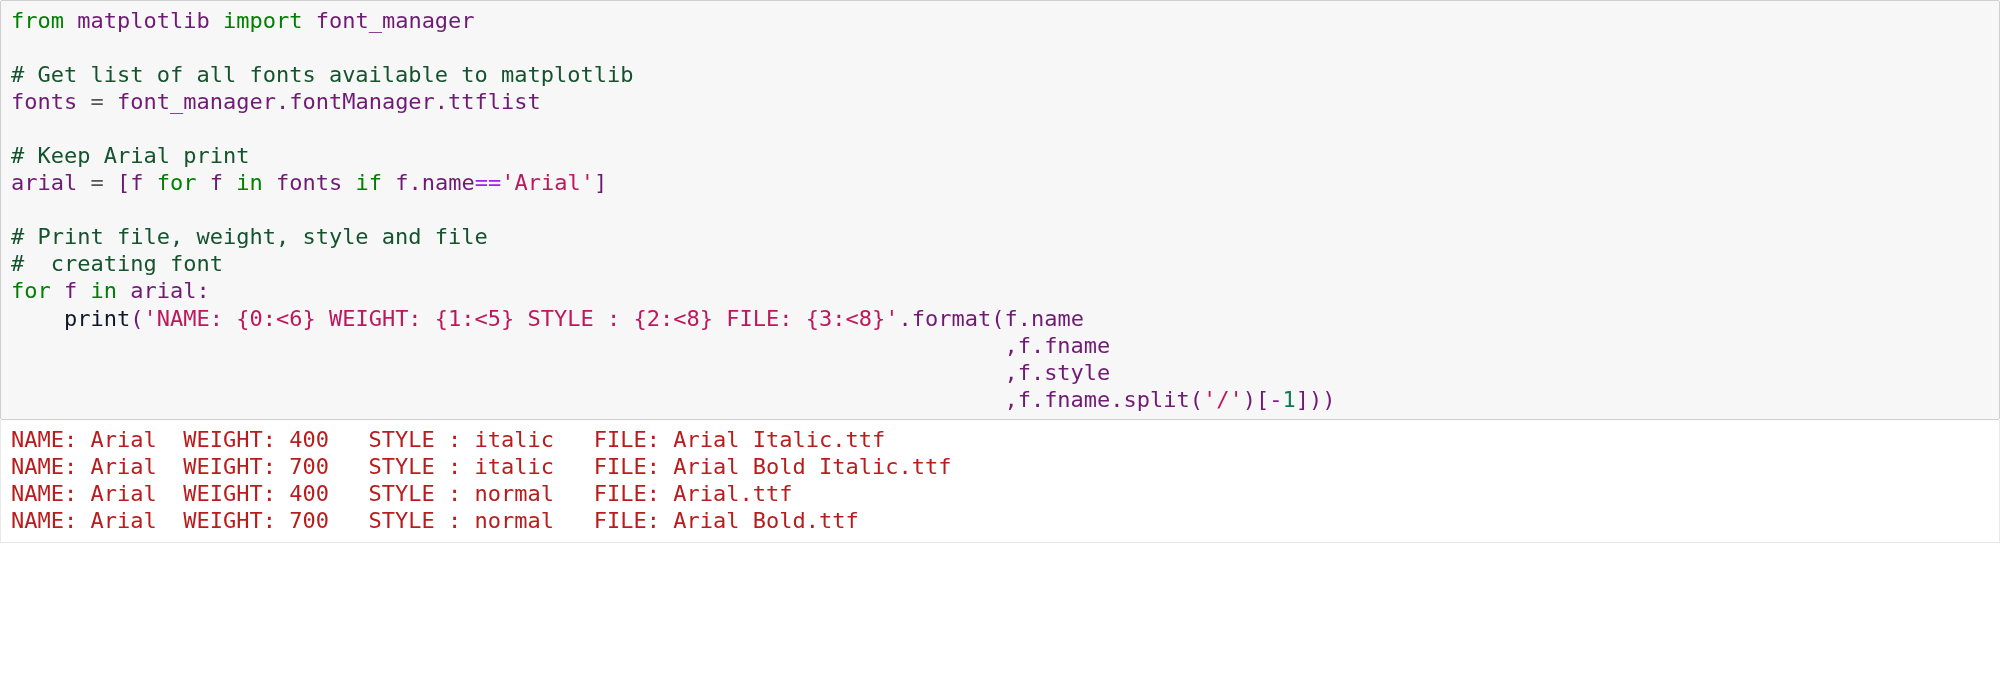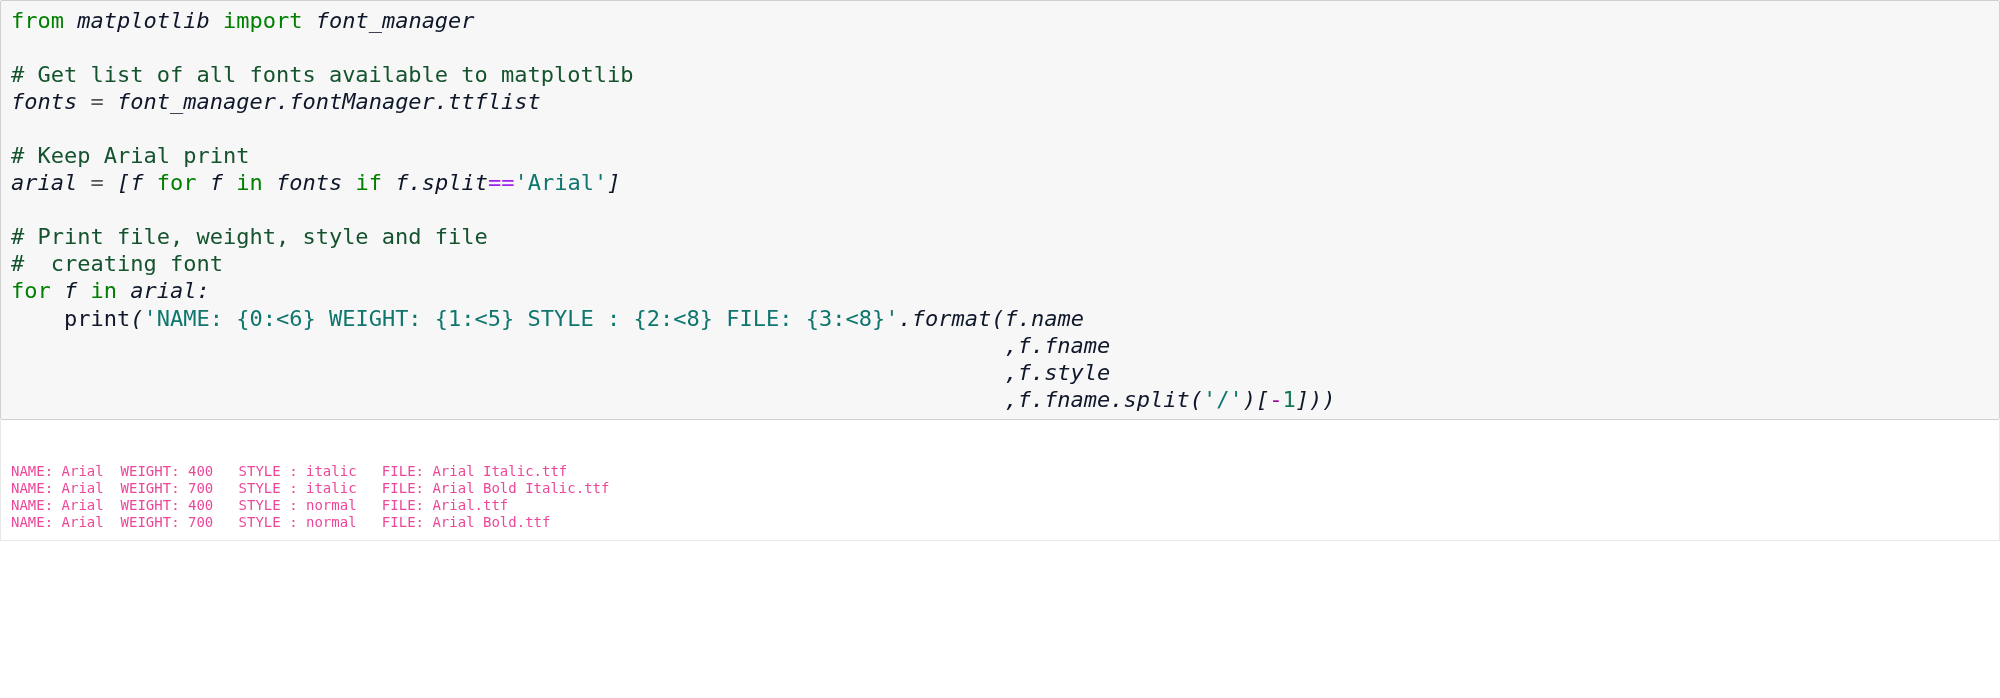--- a/index.html
+++ b/index.html
@@ -23,51 +23,50 @@
     margin: 0;
     font-family: "DejaVu Sans Mono", "Menlo", "Consolas", monospace;
     font-size: 22px;
     line-height: 1.23;
     white-space: pre;
   }
   .kw  { color: #008000; font-weight: normal; }   
   .cm  { color: #14532d; }  
   .op  { color: #a020f0; }                      
   .eq  { color: #555555; }                      
-  .str { color: #0f766e; }                      
+  .str { color: #be185d; }                      
   .num { color: #117755; }                      
   .neg { color: #a000a0; }
-  .nm  { color: #0f172a; font-style: italic; }
+  .nm  { color: #701a75; }
   .bn  { color: #0f172a; }
   .output-cell {
     border: 1px solid #e8e8e8;
     border-top: none;
     background: #ffffff;
     padding: 6px 10px 8px 10px;
   }
   .output-cell pre {
-    font-size: 14px;
+    font-size: 22px;
     line-height: 1.23;
-    color: #ec4899;
-    margin-top: 37px;
+    color: #b91c1c;
   }
 </style>
 </head>
 <body>
 
 <div class="wrapper">
 
   <div class="code-cell">
 <pre><span class="kw">from</span><span class="nm"> matplotlib </span><span class="kw">import</span><span class="nm"> font_manager</span>
 
 <span class="cm"># Get list of all fonts available to matplotlib</span>
 <span class="nm">fonts </span><span class="eq">=</span><span class="nm"> font_manager.fontManager.ttflist</span>
 
 <span class="cm"># Keep Arial print</span>
-<span class="nm">arial </span><span class="eq">=</span><span class="nm"> [f </span><span class="kw">for</span><span class="nm"> f </span><span class="kw">in</span><span class="nm"> fonts </span><span class="kw">if</span><span class="nm"> f.split</span><span class="op">==</span><span class="str">'Arial'</span><span class="nm">]</span>
+<span class="nm">arial </span><span class="eq">=</span><span class="nm"> [f </span><span class="kw">for</span><span class="nm"> f </span><span class="kw">in</span><span class="nm"> fonts </span><span class="kw">if</span><span class="nm"> f.name</span><span class="op">==</span><span class="str">'Arial'</span><span class="nm">]</span>
 
 <span class="cm"># Print file, weight, style and file</span>
 <span class="cm">#  creating font</span>
 <span class="kw">for</span><span class="nm"> f </span><span class="kw">in</span><span class="nm"> arial:</span>
 <span>    </span><span class="bn">print</span><span class="nm">(</span><span class="str">'NAME: {0:&lt;6} WEIGHT: {1:&lt;5} STYLE : {2:&lt;8} FILE: {3:&lt;8}'</span><span class="nm">.format(f.name</span>
 <span>                                                                           </span><span class="nm">,f.fname</span>
 <span>                                                                           </span><span class="nm">,f.style</span>
 <span>                                                                           </span><span class="nm">,f.fname.split(</span><span class="str">'/'</span><span class="nm">)[</span><span class="neg">-</span><span class="num">1</span><span class="nm">]))</span></pre>
   </div>
 

